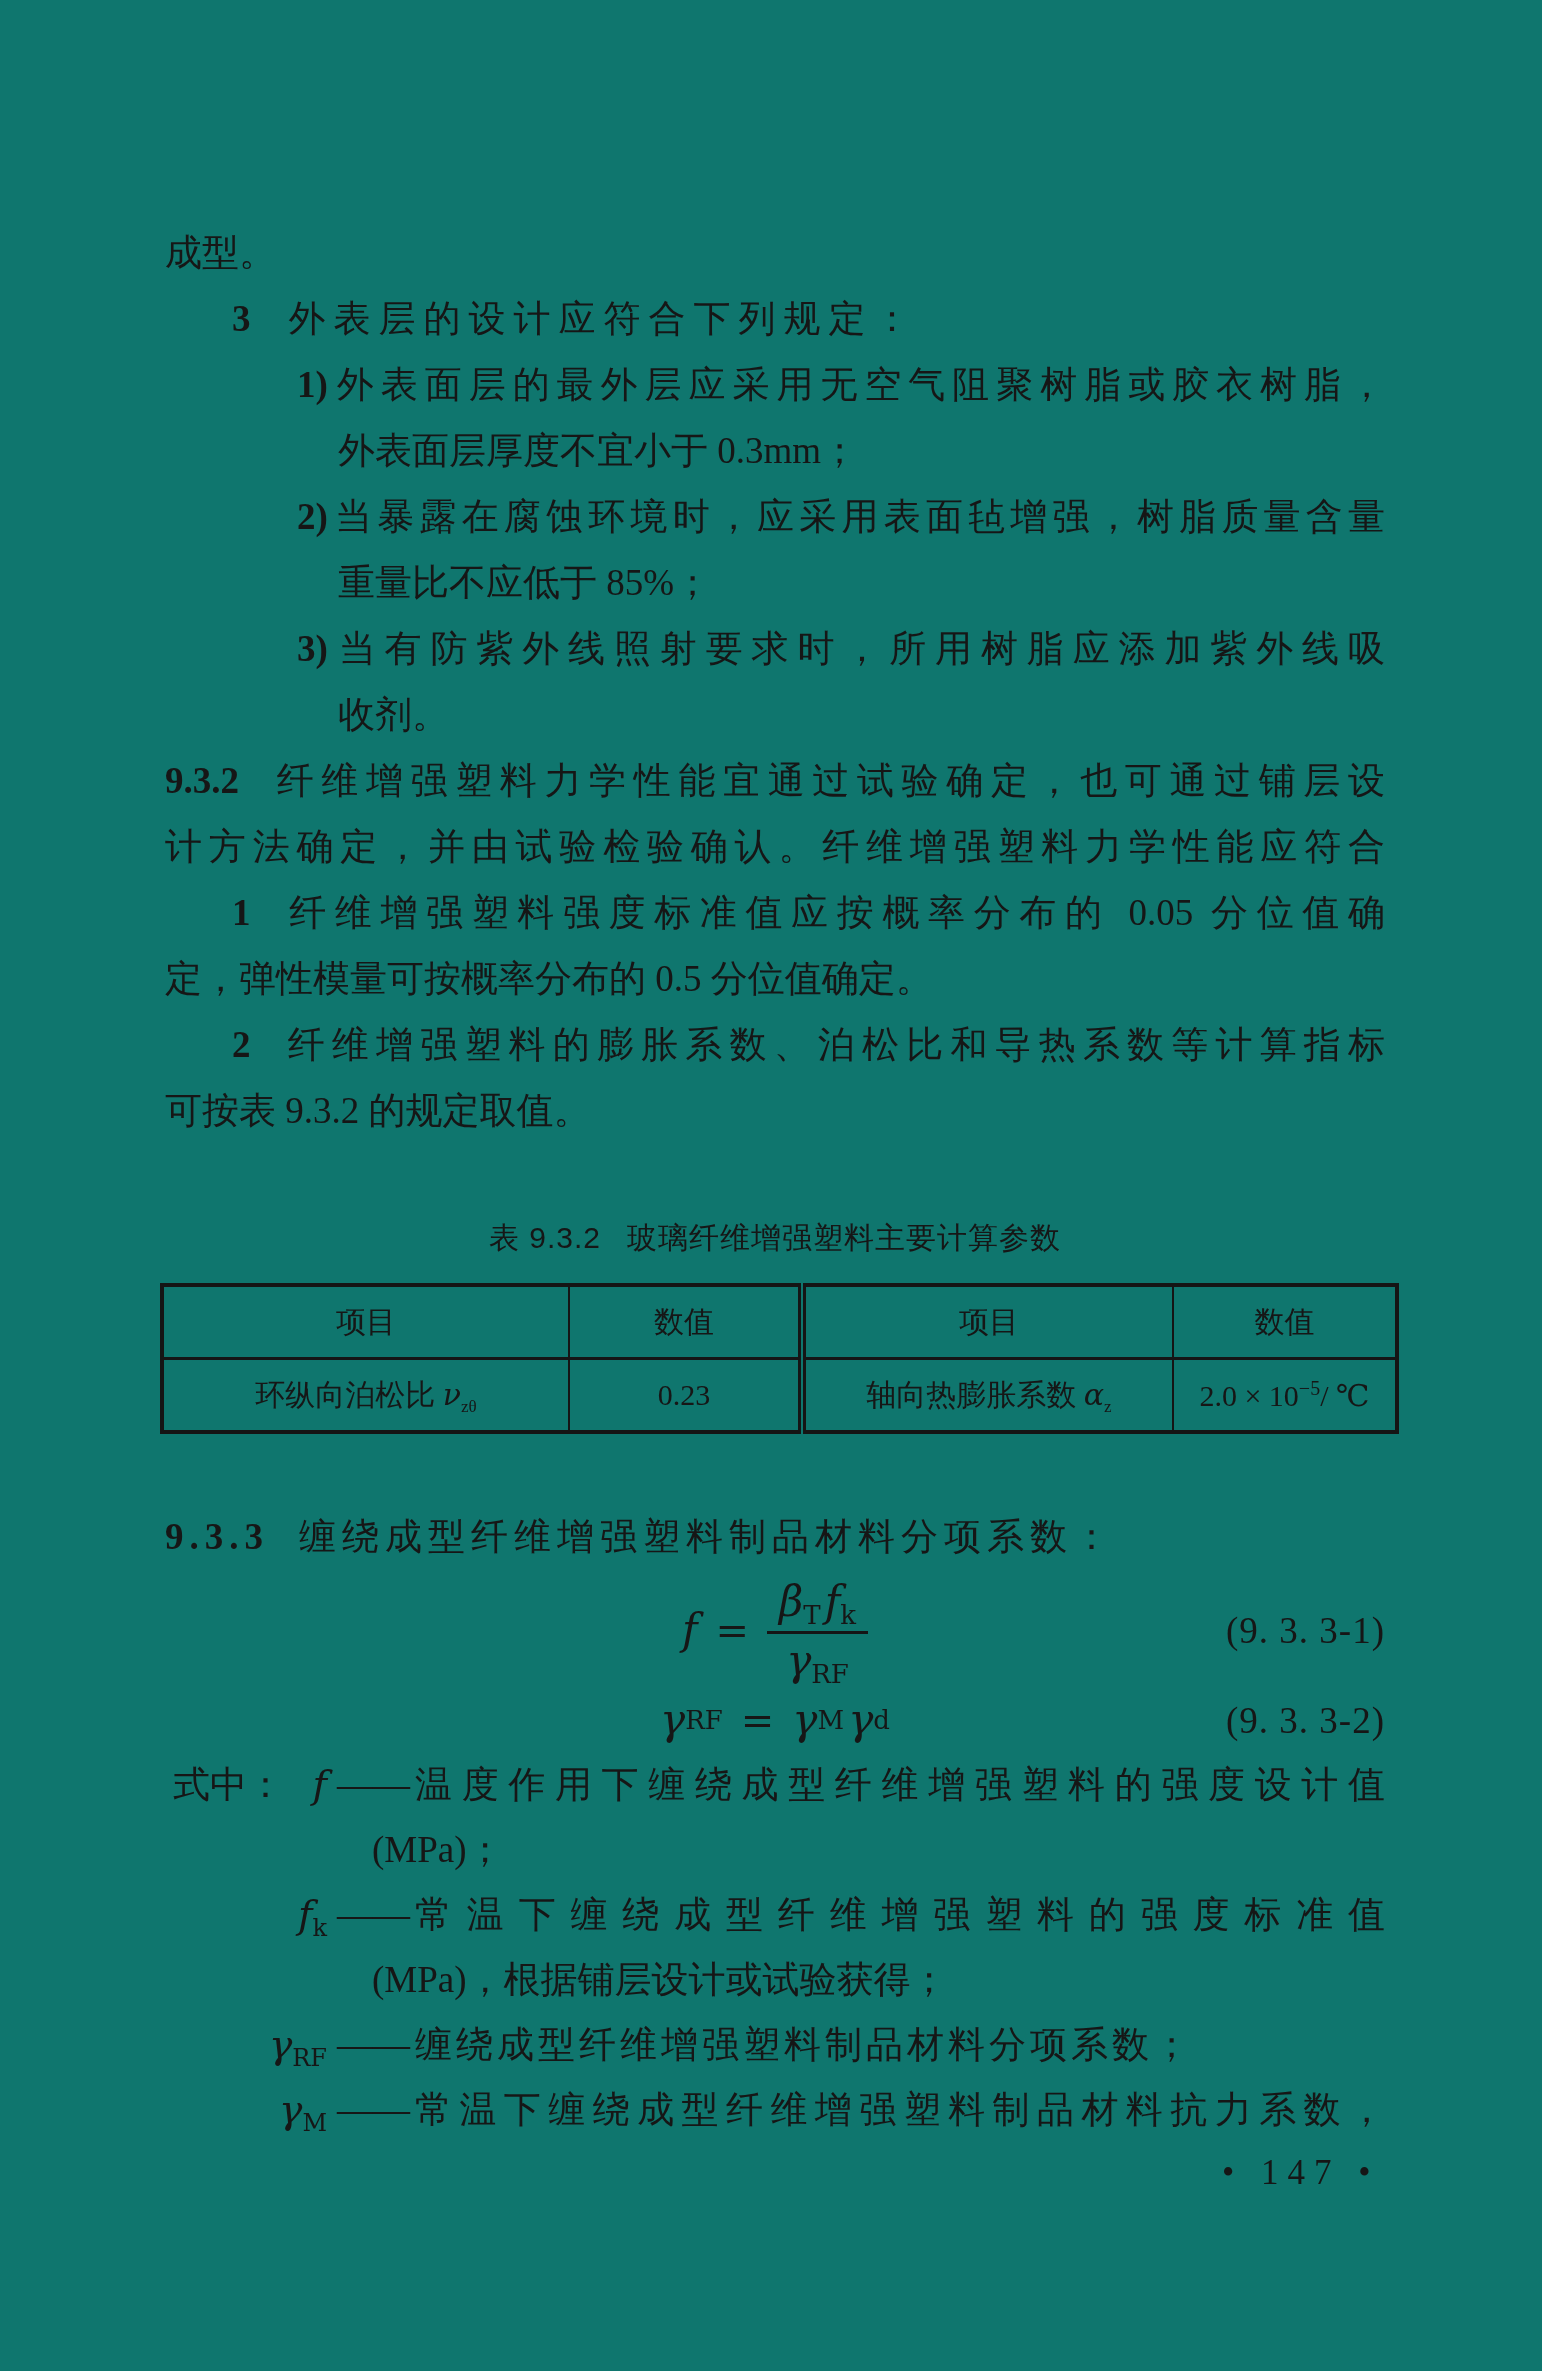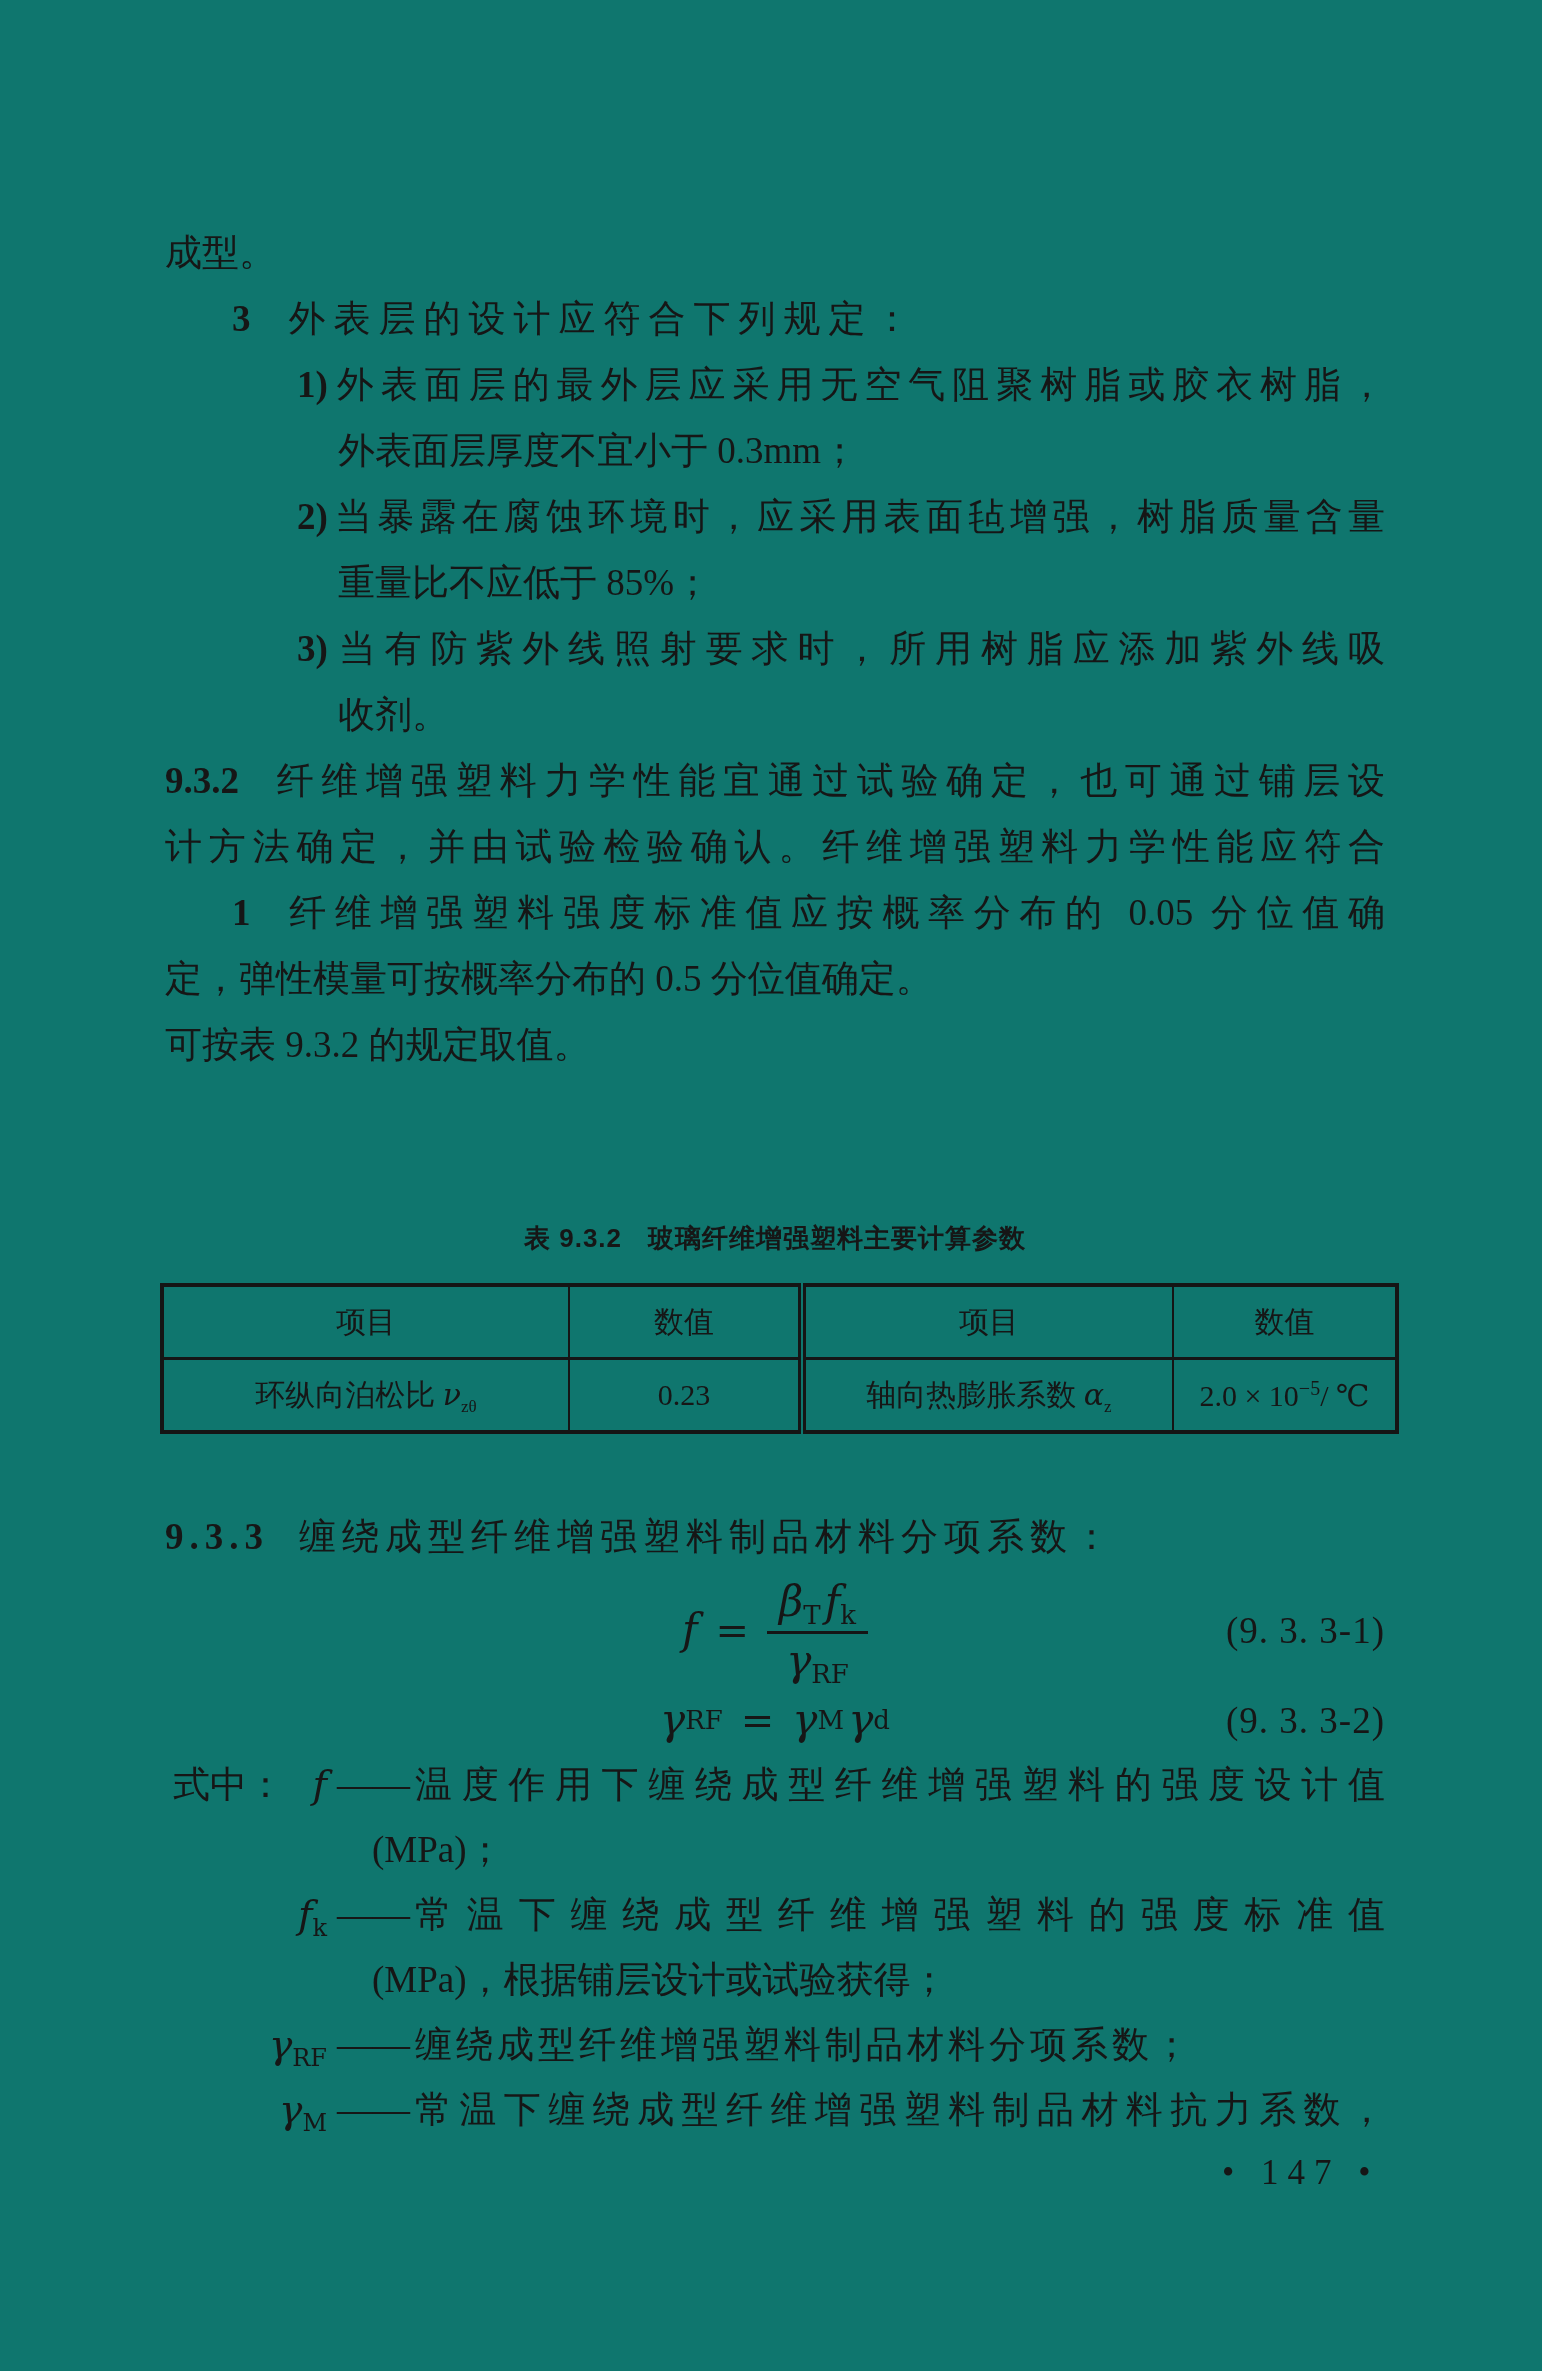--- a/index.html
+++ b/index.html
@@ -24,21 +24,21 @@
   .ind-c{padding-left:173px;}
   .ls1{letter-spacing:8px;}
   .ls2{letter-spacing:6px;}
   .ls3{letter-spacing:4px;}
   .cnum{font-weight:700;}
   .gap-wide{margin-right:30px;}
   .gap-none{margin-right:2px;}
   
   .tcaption{
     position:absolute;left:165px;top:1213px;width:1220px;
-    text-align:center;font-weight:700;font-size:26px;line-height:50px;
+    text-align:center;font-weight:400;font-size:30px;line-height:50px;
     font-family:"Liberation Sans","DejaVu Sans",sans-serif;
     letter-spacing:1px;
   }
   .tcaption .cap-label{margin-right:26px;}
   
   .ptable{
     position:absolute;left:160px;top:1283px;
     border-collapse:collapse;table-layout:fixed;
     width:1236px;
   }
@@ -124,20 +124,23 @@
     <div class="bline fill">
       <span class="cnum gap-wide">9.3.2</span><span>纤维增强塑料力学性能宜通过试验确定，也可通过铺层设</span>
     </div>
     <div class="bline fill">计方法确定，并由试验检验确认。纤维增强塑料力学性能应符合</div>
 
     <div class="bline ind-a fill">
       <span class="cnum gap-wide">1</span><span>纤维增强塑料强度标准值应按概率分布的 0.05 分位值确</span>
     </div>
     <div class="bline">定，弹性模量可按概率分布的 0.5 分位值确定。</div>
 
+    <div class="bline ind-a fill">
+      <span class="cnum gap-wide">2</span><span>纤维增强塑料的膨胀系数、泊松比和导热系数等计算指标</span>
+    </div>
     <div class="bline">可按表 9.3.2 的规定取值。</div>
   </div>
 
   <div class="tcaption">
     <span class="cap-label">表 9.3.2</span><span>玻璃纤维增强塑料主要计算参数</span>
   </div>
 
   <table class="ptable">
     <colgroup>
       <col style="width:407px">

